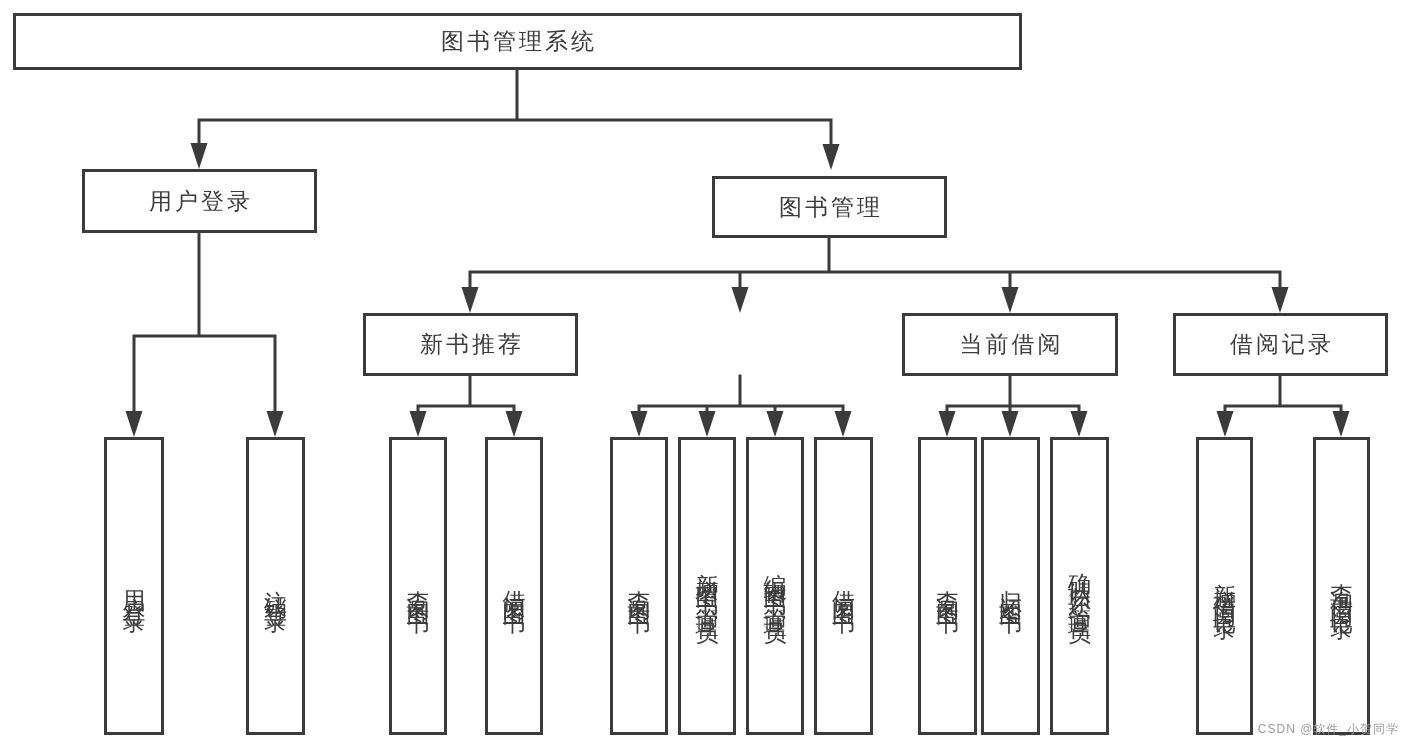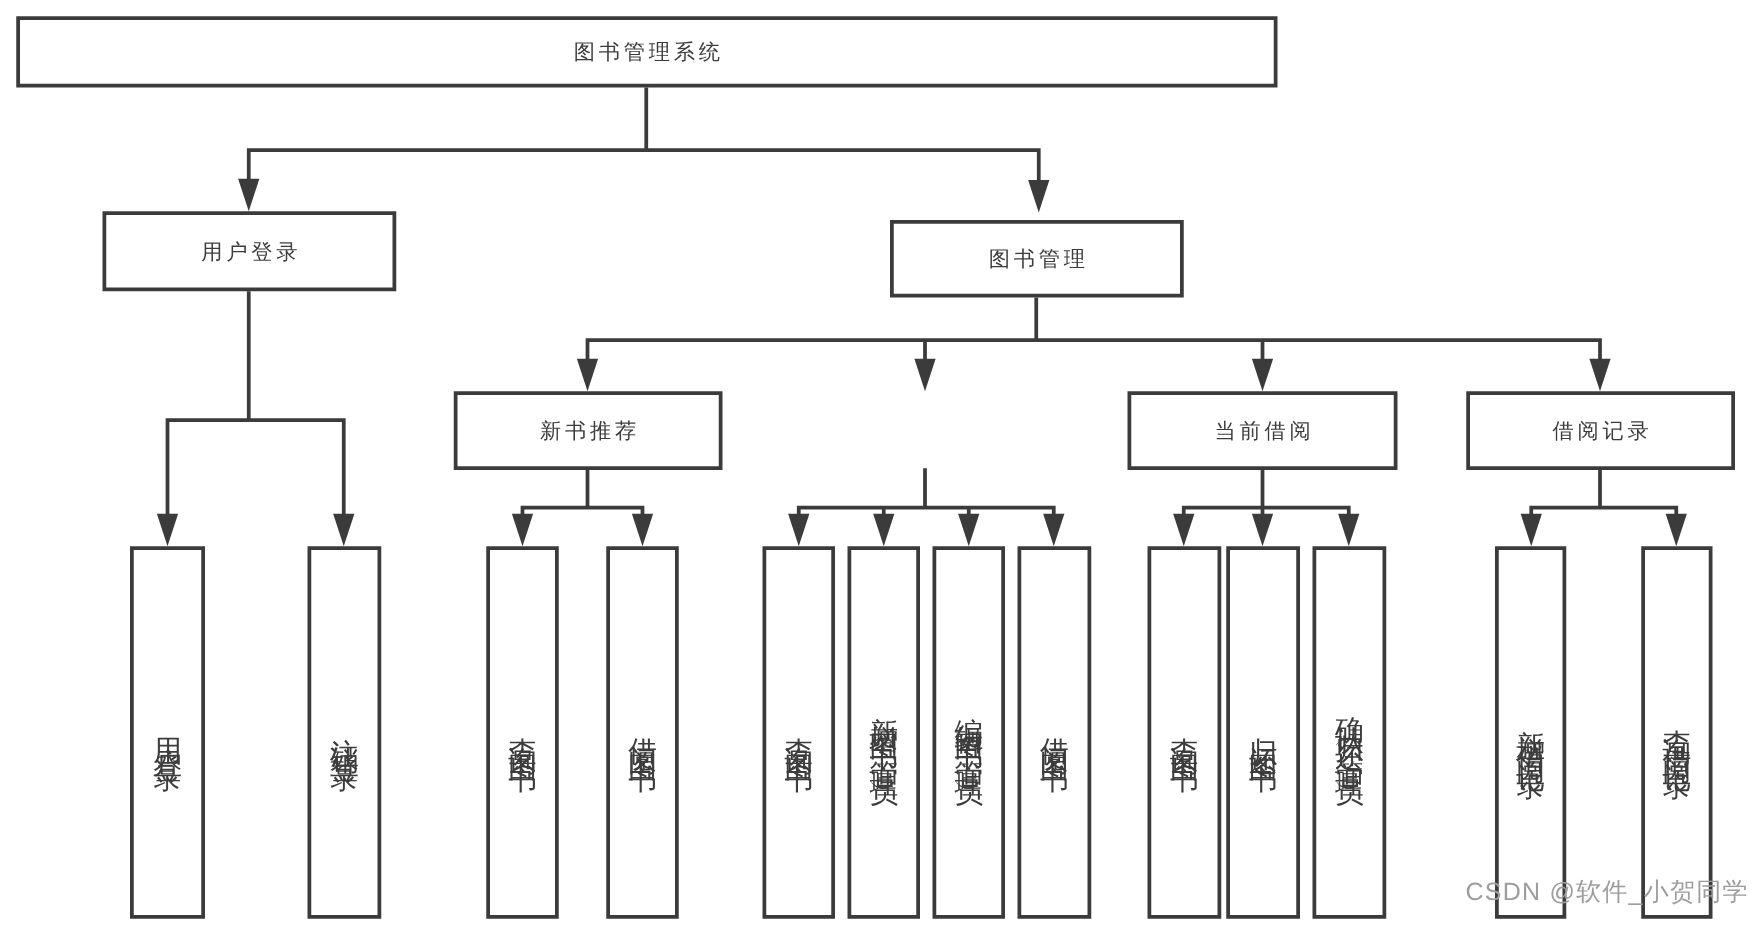--- a/index.html
+++ b/index.html
@@ -34,36 +34,36 @@
     box-sizing: border-box;
     border: 3px solid #3b3b3b;
     background: #ffffff;
     display: flex;
     align-items: center;
     justify-content: center;
     color: #3c3c3c;
     overflow: hidden;
   }
   .node.h .lbl {
-    font-size: 17px;
+    font-size: 23px;
     letter-spacing: 3px;
     white-space: nowrap;
     text-indent: 3px; 
   }
   .node.v .lbl {
     writing-mode: vertical-rl;
     font-size: 23px;
     letter-spacing: 7px;
     line-height: 1;
   }
   .watermark {
     position: absolute;
     right: 6px;
-    bottom: 20px;
-    font-size: 20px;
+    bottom: 9px;
+    font-size: 12px;
     letter-spacing: 1px;
     color: #9d9d9d;
     z-index: 3;
     white-space: nowrap;
   }
 </style>
 </head>
 <body>
 
 <div class="canvas">

